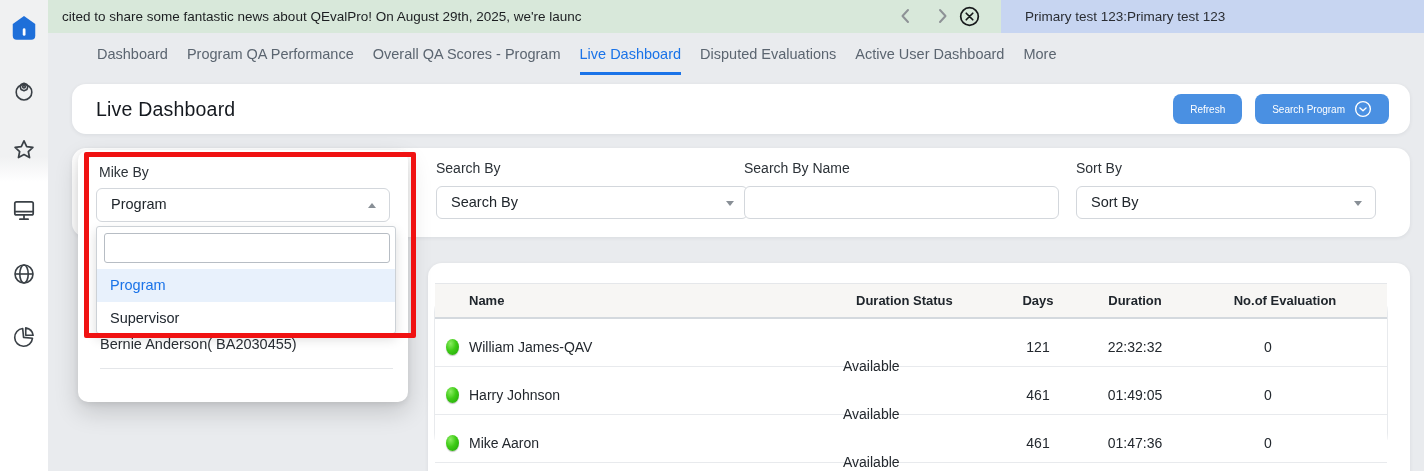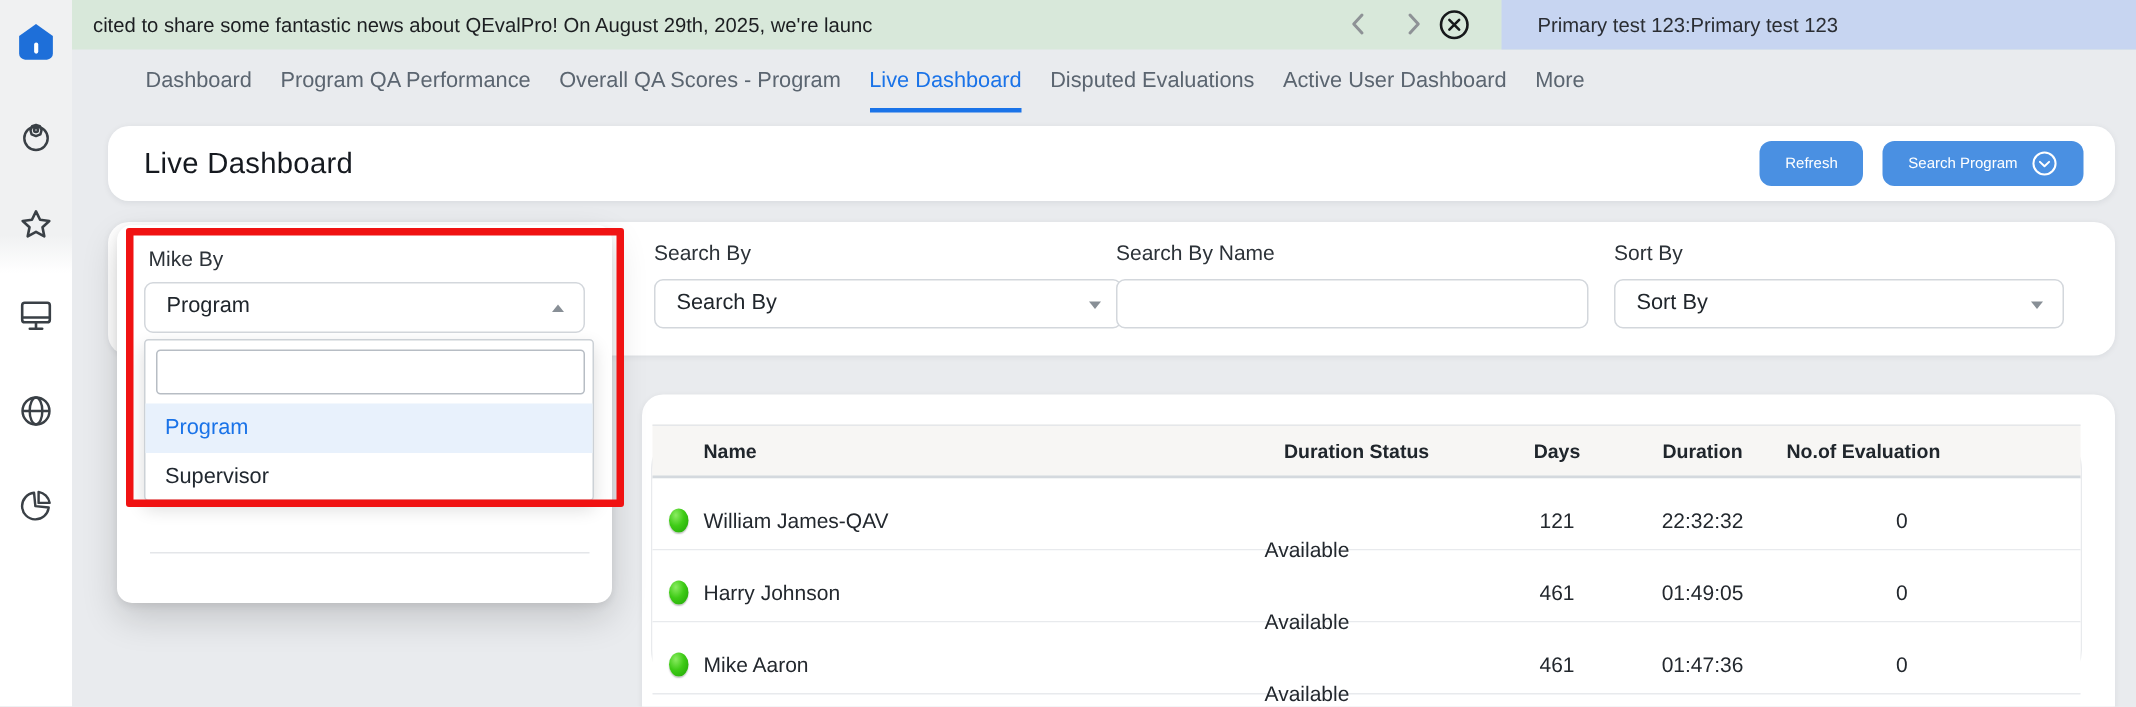--- a/index.html
+++ b/index.html
@@ -66,21 +66,21 @@
   .table-card { left:428px; top:263px; width:982px; height:240px; border-radius:14px 14px 0 0; }
   .table-wrap { position:absolute; left:6px; right:22px; top:20px; border-left:1px solid #e8eaed; border-right:1px solid #e8eaed;border-radius:30px; }
   .thead, .trow { display:grid; grid-template-columns:34px 358px 170px 82px 112px 1fr; align-items:center; }
   .thead { height:36px; background:#f7f6f4; border-top:1px solid #e5e7ea; border-bottom:2px solid #d4d9de; }
   .hcell { font-size:13px; font-weight:700; color:#20262c; }
   .trow { height:48px; border-bottom:1px solid #e8eaed; background:#fff; }
   .cell { font-size:14px; color:#23282e; }
   .c-status-h { padding-left:29px; }
   .c-status  { padding-left:16px;margin-top:39px; }
   .c-days, .c-dur { text-align:center; }
-  .c-eval-h { text-align:left; padding-right:8px; }
+  .c-eval-h { text-align:center; padding-right:8px; }
   .c-eval { padding-left:73px; }
   .c-dot { display:flex; justify-content:center; }
   .status-dot { width:13px; height:16px; border-radius:50%; background:radial-gradient(ellipse at 35% 28%, #8bec62 0%, #3ecb16 45%, #1ea206 100%); box-shadow:0 1px 1px rgba(0,0,0,.25); }
 </style>
 </head>
 <body>
 
 <aside class="sidebar">
   <div class="sidebar-top"></div>
   <div class="side-logo">
@@ -200,20 +200,21 @@
     <span>Program</span>
     <span class="caret up"></span>
   </div>
   <div class="dropdown">
     <input class="dd-search" type="text" value="" style="">
     <div class="dd-options">
         <div class="dd-option selected">Program</div>
         <div class="dd-option">Supervisor</div>
       </div>
   </div>
+  <div class="panel-item">Bernie Anderson( BA2030455)</div>
   <div class="panel-divider"></div>
 </section>
 
 <div class="red-annotation"></div>
 
 <section class="card table-card">
   <div class="table-wrap">
     <div class="thead">
         <div class="hcell"></div>
         <div class="hcell c-name-h">Name</div>

